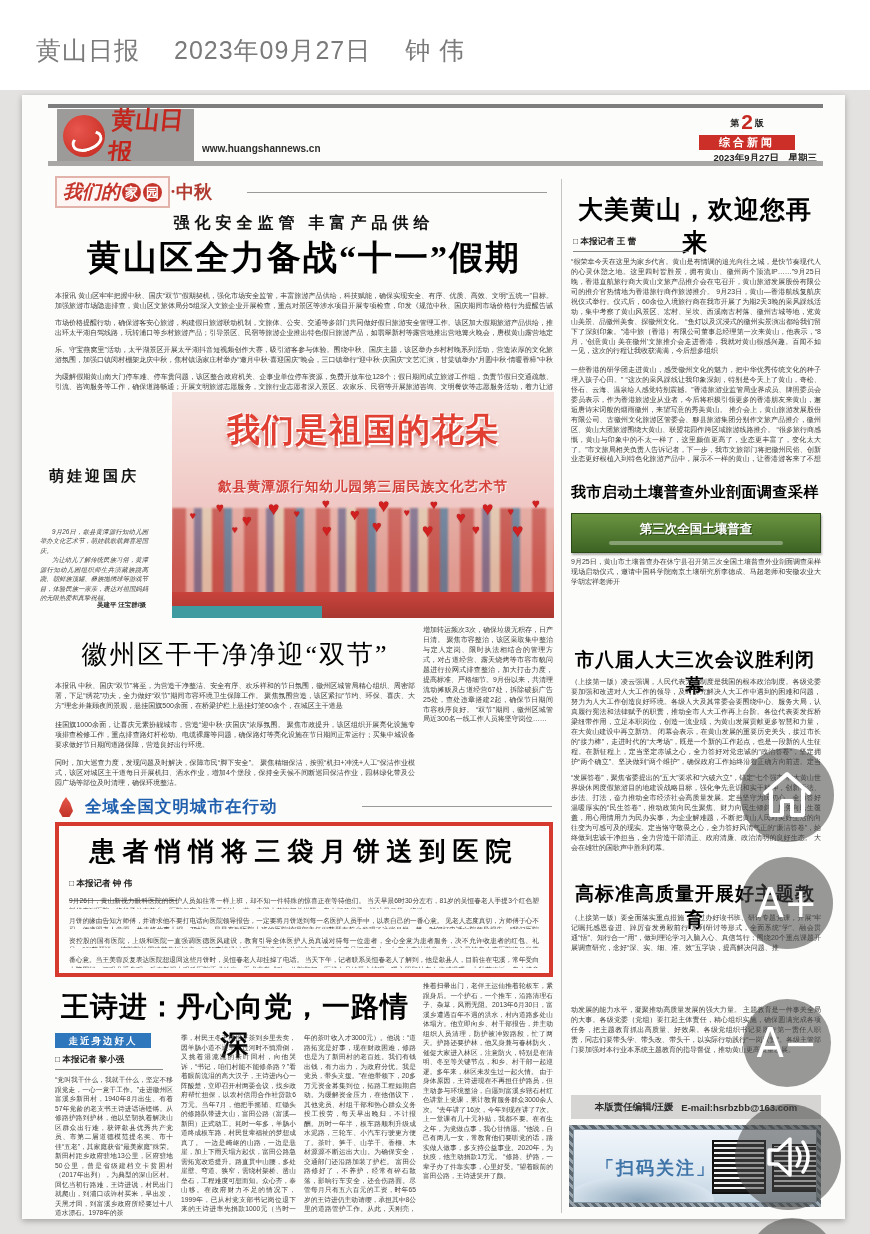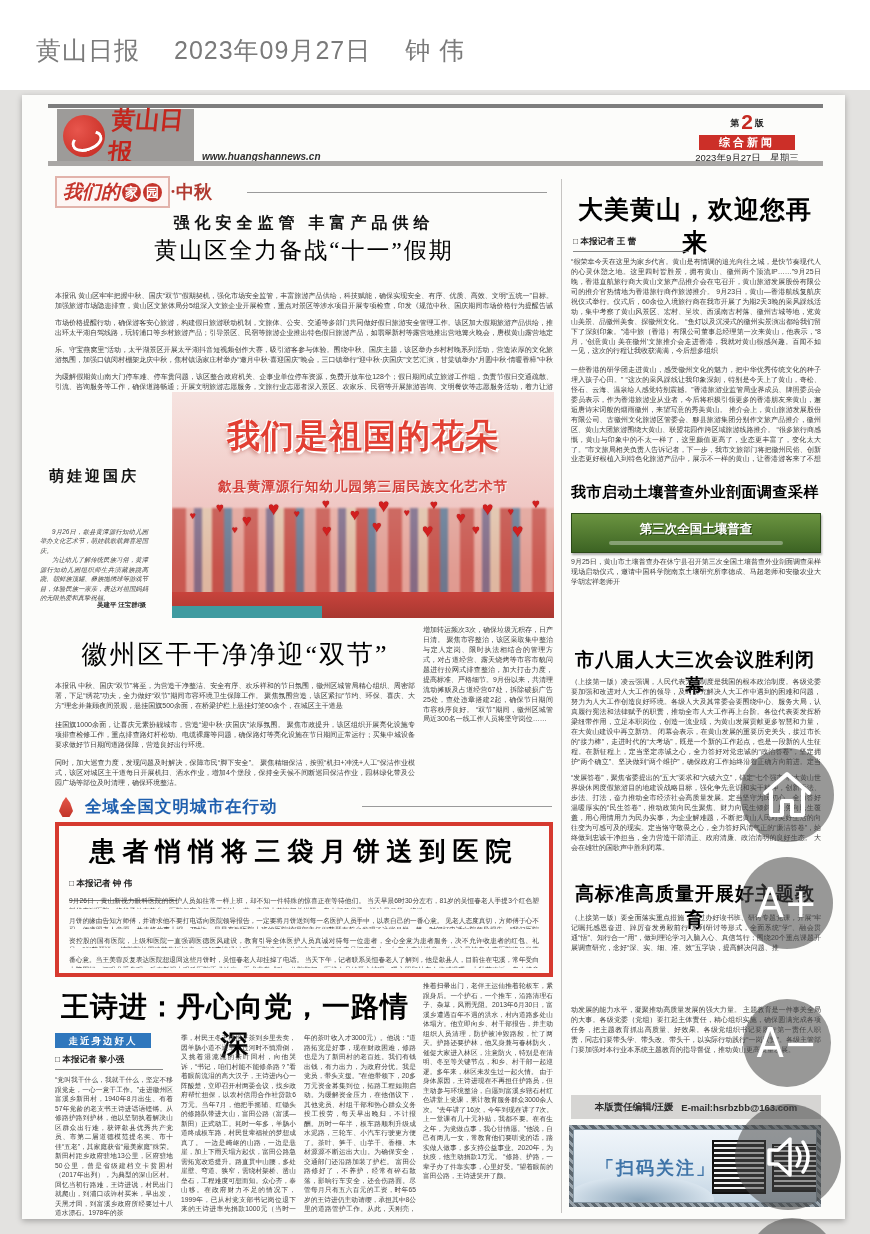--- a/index.html
+++ b/index.html
@@ -22,61 +22,61 @@
   .byline{font-size:8.5px;font-weight:bold;color:#222;}
 
   
   #top-rule{left:26px;top:9px;width:775px;height:4px;}
   #masthead-block{left:35px;top:14px;width:137px;height:53px;background:#9d9b99;display:flex;align-items:center;}
   #logo-circle{width:42px;height:42px;margin-left:6px;border-radius:50%;
      background:radial-gradient(circle at 35% 35%,#e8564d,#c2271e);position:relative;flex:0 0 auto;}
   #logo-circle:after{content:"";position:absolute;left:8px;top:16px;width:26px;height:14px;
      border-radius:50%;border:3px solid #fff;border-top-color:transparent;transform:rotate(-20deg);}
   #logo-name{color:#c4261d;font-size:24px;font-weight:bold;margin-left:5px;transform:skewX(-6deg);}
-  #masthead-url{left:180px;top:56px;font-size:10px;font-weight:bold;color:#2e2e2e;font-style:italic;}
+  #masthead-url{left:180px;top:48px;font-size:10px;font-weight:bold;color:#2e2e2e;}
   #page-info{left:655px;top:15px;width:140px;text-align:center;}
   #page-no-line{font-size:9px;font-weight:bold;color:#222;}
   #page-no-line .big{font-size:21px;color:#c52a22;vertical-align:-3px;padding:0 2px;}
   #section-box{margin:1px auto 2px;width:96px;height:15px;background:#cc2f28;color:#fff;
      font-size:11px;font-weight:bold;letter-spacing:3px;line-height:15px;}
-  #masthead-date{font-size:9.5px;font-weight:normal;color:#222;}
+  #masthead-date{font-size:9.5px;font-weight:bold;color:#222;text-align:right;}
   #masthead-rule{left:26px;top:66px;width:775px;height:5px;background:#a9a7a5;}
 
   
   #col-divider{left:539px;top:84px;width:1px;height:1034px;background:#c6c4c2;}
 
   
   #festival-banner{left:33px;top:84px;height:26px;display:flex;align-items:center;}
   #festival-box{border:2px solid #e2b3ab;background:#fdf6f4;padding:1px 6px;display:flex;align-items:center;gap:2px;}
   .fest-script{color:#c5352c;font-size:19px;font-weight:bold;font-style:italic;}
   .seal{display:inline-block;width:19px;height:19px;border-radius:50%;background:#c5352c;color:#fff;
         font-size:13px;line-height:19px;text-align:center;font-weight:bold;}
   .fest-suffix{color:#b03a30;font-size:18px;font-weight:bold;}
   #festival-line{left:225px;top:97px;width:300px;height:1px;background:#9a9a9a;}
 
   
   #holiday-kicker{left:33px;top:118px;width:498px;text-align:center;font-size:16px;font-weight:bold;
       letter-spacing:5px;color:#111;}
-  #holiday-title{left:33px;top:140px;width:498px;text-align:center;font-size:23px;font-weight:normal;
+  #holiday-title{left:33px;top:140px;width:498px;text-align:center;font-size:34px;font-weight:bold;
       letter-spacing:2px;color:#000;}
   #holiday-body{left:33px;top:196px;width:498px;height:100px;gap:8px;}
   #holiday-body .col{flex:1;overflow:hidden;}
 
   
   #photo-sidebar{left:16px;top:300px;width:112px;height:222px;}
   #sidebar-title{position:absolute;left:0;top:72px;width:112px;text-align:center;
       font-size:15px;font-weight:bold;letter-spacing:3px;color:#111;}
   #sidebar-caption{position:absolute;left:2px;top:132px;width:108px;font-size:6.3px;line-height:1.5;
       color:#444;text-align:justify;font-style:italic;}
   #sidebar-caption p{margin:0;text-indent:12px;}
   #sidebar-credit{position:absolute;right:4px;top:206px;font-size:6.5px;font-weight:bold;color:#333;}
   #photo{left:150px;top:297px;width:382px;height:226px;overflow:hidden;
      background:linear-gradient(180deg,#f6e3e0 0%,#f3d3cf 30%,#efc5c2 55%,#d85a50 78%,#c94840 92%,#b5423c 100%);}
   #photo-banner{position:absolute;left:0;top:16px;width:100%;text-align:center;font-size:33px;font-weight:bold;
-     color:#e23f33;text-shadow:2px 2px 0 #fff,-1px -1px 0 #fff,0 3px 4px rgba(150,30,20,.45);letter-spacing:1px;margin-top:6px;}
+     color:#e23f33;text-shadow:2px 2px 0 #fff,-1px -1px 0 #fff,0 3px 4px rgba(150,30,20,.45);letter-spacing:1px;}
   #photo-subbanner{position:absolute;left:0;top:86px;width:100%;text-align:center;font-size:13.5px;font-weight:bold;
      color:#d4403a;letter-spacing:1px;text-shadow:1px 1px 0 rgba(255,255,255,.8);}
   #photo-crowd{position:absolute;left:0;bottom:24px;width:100%;height:86px;
      background:repeating-linear-gradient(90deg,#c85a52 0 14px,#e8b0a6 14px 22px,#7a6f8e 22px 30px,#e2c9b0 30px 40px,#c4524a 40px 52px,#5f7e9a 52px 60px,#e3a89e 60px 72px);
      filter:blur(1px);opacity:.85;}
   #photo-carpet{position:absolute;left:0;bottom:0;width:100%;height:26px;
      background:linear-gradient(180deg,#c8433c,#a83830);}
   #photo-teal{position:absolute;left:0;bottom:0;width:150px;height:12px;background:#3f9ba0;}
   .heart{position:absolute;color:#d21f1f;text-shadow:0 0 1px #8f1010;}
 

